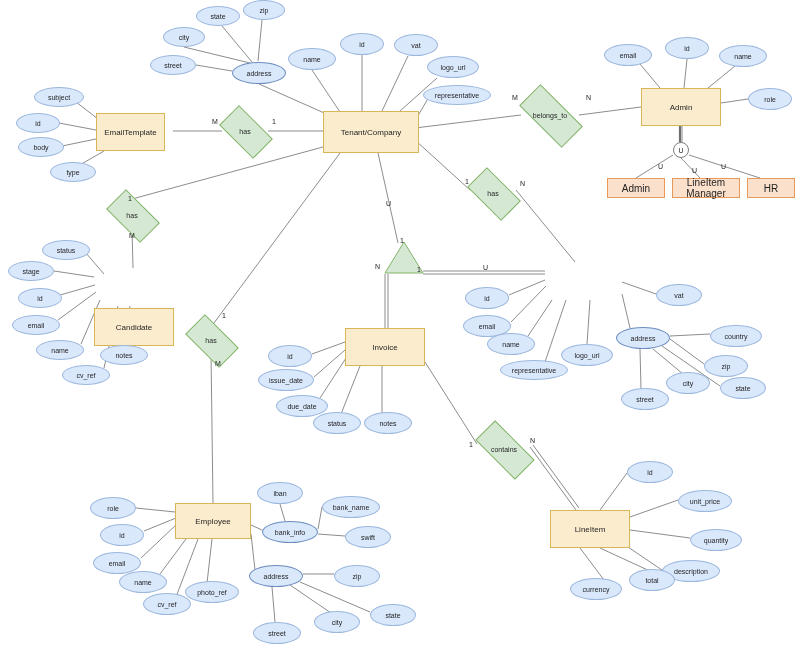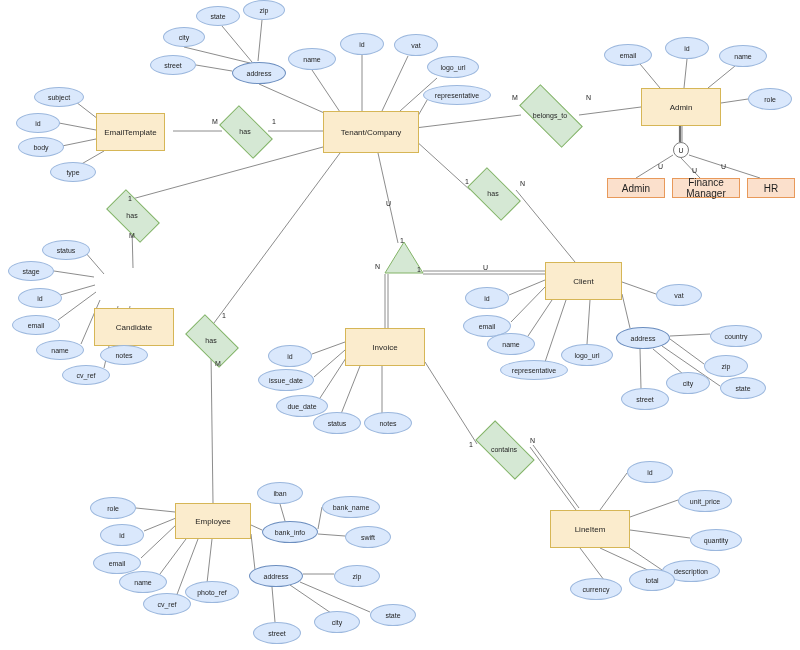--- a/index.html
+++ b/index.html
@@ -144,38 +144,35 @@
   </div>
   <div class="node entity" style="left:96px;top:113px;width:69px;height:38px;">
     <span>EmailTemplate</span>
   </div>
   <div class="node entity" style="left:94px;top:268px;width:80px;height:38px;margin-top:40px;">
     <span>Candidate</span>
   </div>
   <div class="node entity" style="left:641px;top:88px;width:80px;height:38px;">
     <span>Admin</span>
   </div>
-  <div class="node entity" style="left:545px;top:262px;width:77px;height:38px;">
-    <span>Client</span>
-  </div>
   <div class="node entity" style="left:345px;top:328px;width:80px;height:38px;">
     <span>Invoice</span>
   </div>
   <div class="node entity" style="left:550px;top:510px;width:80px;height:38px;">
     <span>LineItem</span>
   </div>
   <div class="node entity" style="left:175px;top:503px;width:76px;height:36px;">
     <span>Employee</span>
   </div>
 
   <div class="node subclass" style="left:607px;top:178px;width:58px;height:20px;">
     <span>Admin</span>
   </div>
   <div class="node subclass" style="left:672px;top:178px;width:68px;height:20px;">
-    <span>Finance Manager</span>
+    <span>LineItem Manager</span>
   </div>
   <div class="node subclass" style="left:747px;top:178px;width:48px;height:20px;">
     <span>HR</span>
   </div>
 
   <div class="node rel" style="left:109px;top:202px;width:46px;height:26px;">
     <span class="shape"></span>
     <span class="txt">has</span>
   </div>
   <div class="node rel" style="left:222px;top:118px;width:46px;height:26px;">

